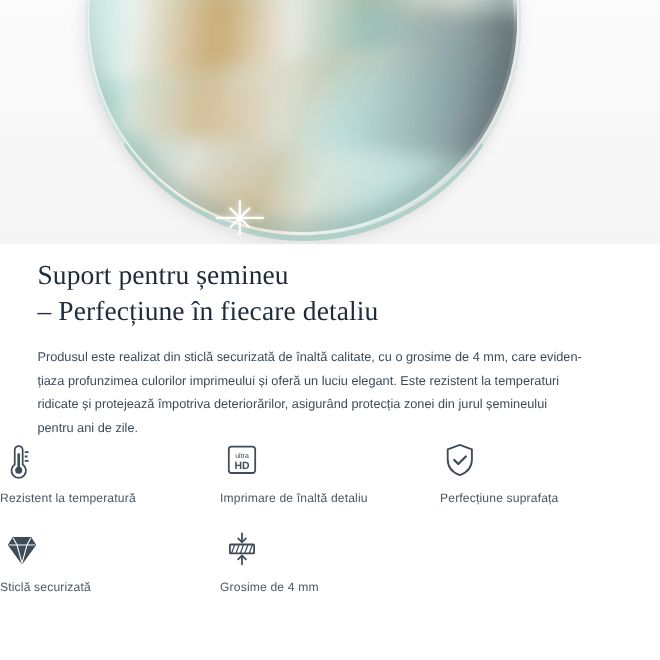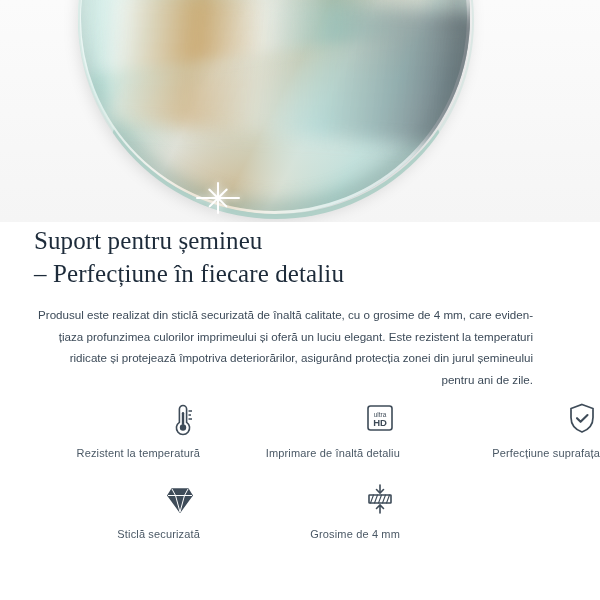--- a/index.html
+++ b/index.html
@@ -129,21 +129,21 @@
   }
   .sparkle .s1 { width: 44px; height: 2px; margin-left: -22px; margin-top: -1px; }
   .sparkle .s2 { width: 2px; height: 32px; margin-left: -1px; margin-top: -16px; }
   .sparkle .s3 { width: 26px; height: 1.5px; margin-left: -13px; margin-top: -1px; transform: rotate(45deg); }
   .sparkle .s4 { width: 26px; height: 1.5px; margin-left: -13px; margin-top: -1px; transform: rotate(-45deg); }
 
   
   .content {
     position: absolute;
     left: 0;
-    top: 212px;
+    top: 222px;
     width: 567px;
   }
   .headline {
     margin: 0;
     padding: 12px 34px 0 34px;
     font-family: "Liberation Serif", serif;
     font-weight: normal;
     font-size: 25px;
     line-height: 33px;
     color: #1d2b3a;
@@ -151,37 +151,36 @@
   }
   .headline .line2 {
     display: block;
   }
   .body-copy {
     margin: 0;
     padding: 14px 34px 0 34px;
     font-size: 11.6px;
     line-height: 21.5px;
     color: #3c4a58;
-    text-align: right;
   }
 
   
   .features {
     position: absolute;
     left: 0;
     top: 398px;
     width: 600px;
     display: grid;
     grid-template-columns: repeat(3, 1fr);
     row-gap: 20px;
   }
   .feature {
     display: flex;
     flex-direction: column;
-    align-items: flex-end;
+    align-items: flex-start;
     justify-content: flex-start;
   }
   .feature-icon {
     height: 42px;
     display: flex;
     align-items: center;
     justify-content: center;
   }
   .feature-label {
     margin-top: 7px;

